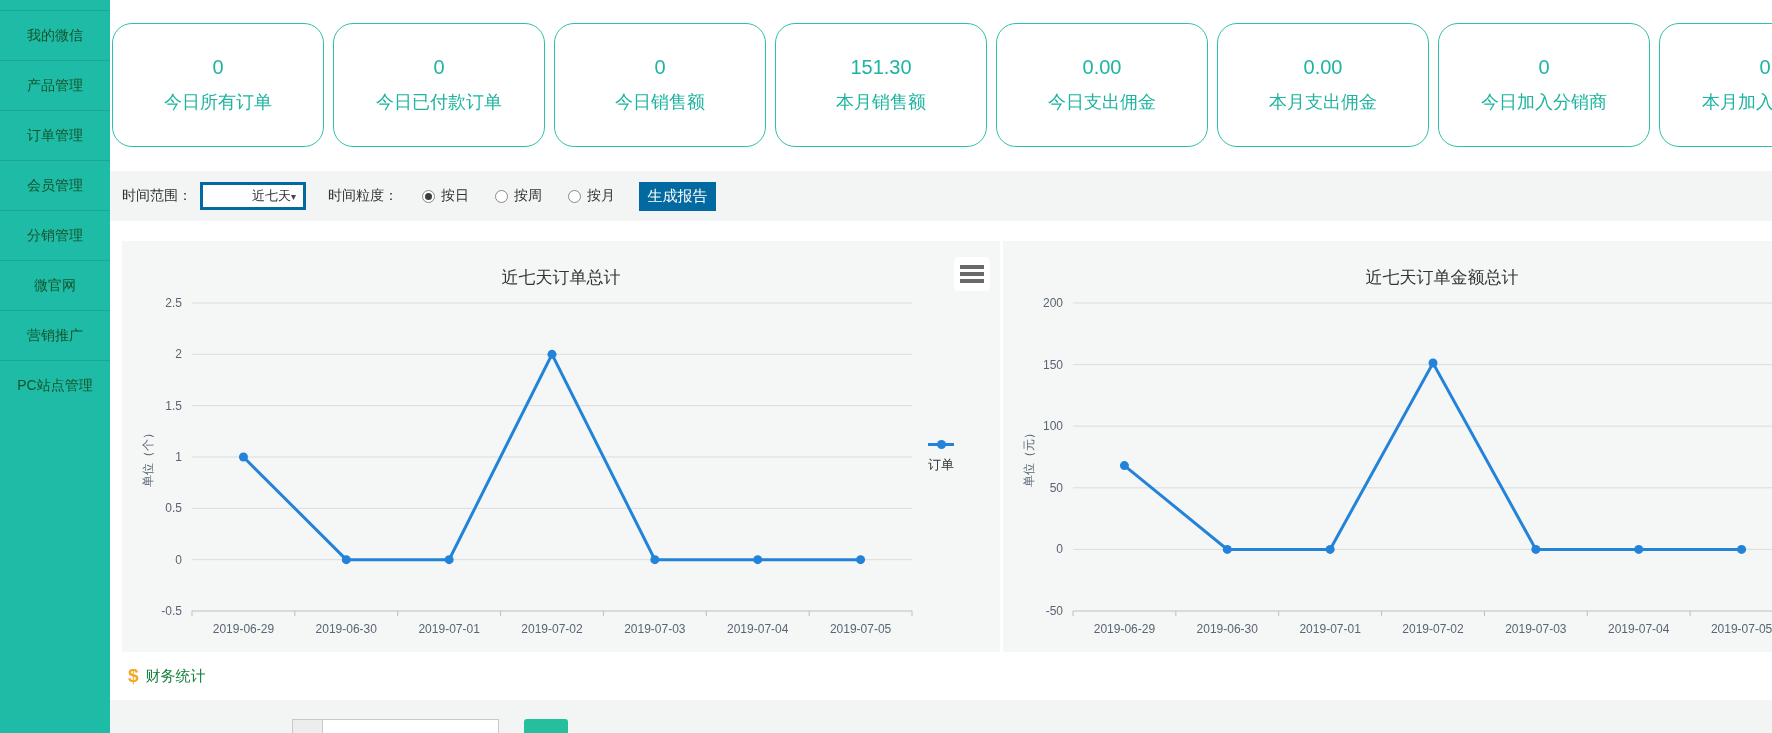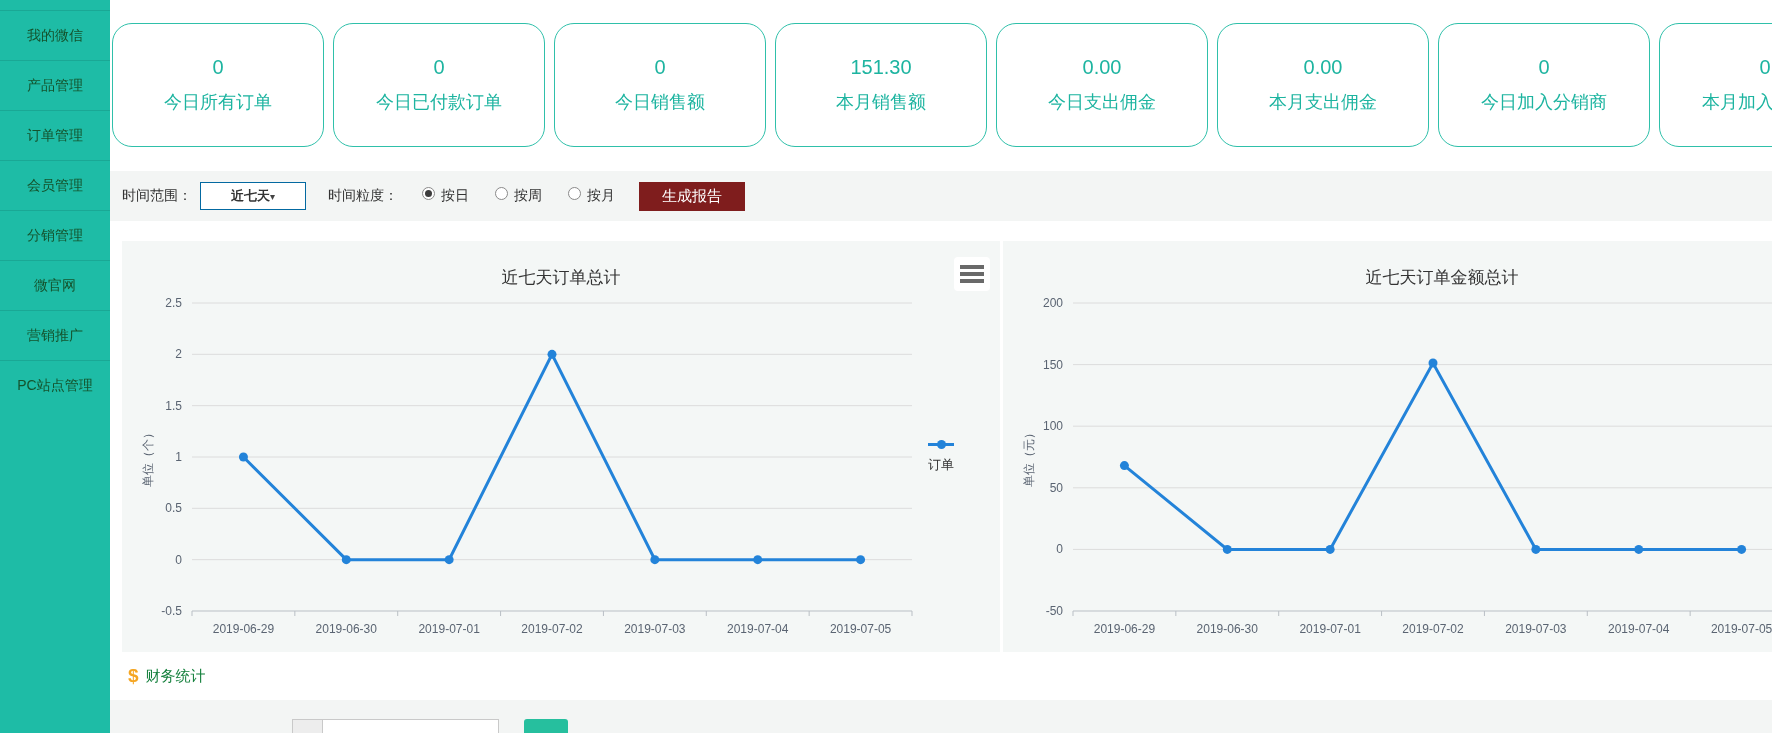--- a/index.html
+++ b/index.html
@@ -19,30 +19,30 @@
   
   .stats { padding:23px 0 24px 2px; display:flex; gap:9px; background:#fff; }
   .stat-card { flex:none; width:212px; height:124px; border:1px solid #2fc0aa; border-radius:20px;
     background:#fff; display:flex; flex-direction:column; align-items:center; justify-content:center; gap:11px; }
   .stat-value { color:#1db4a0; font-size:20px; }
   .stat-label { color:#1db4a0; font-size:18px; }
 
   
   .filter-band { height:50px; background:#f3f5f4; display:flex; align-items:center; padding-left:12px; }
   .filter-label { font-size:14px; color:#333; }
-  .select { margin-left:8px; width:106px; height:28px; background:#fff; border:1px solid #0369a1;
-    display:flex; align-items:center; justify-content:center; padding:0 7px; font-size:13px; color:#333; cursor:pointer;font-weight:bold; }
+  .select { margin-left:8px; width:106px; height:28px; background:#fff; border:3px solid #0369a1;
+    display:flex; align-items:center; justify-content:flex-end; padding:0 7px; font-size:13px; color:#333; cursor:pointer; }
   .select .arrow { font-size:10px; color:#444; }
   .gran-label { margin-left:22px; }
   .radio-group { display:flex; align-items:center; margin-left:24px; gap:26px; }
-  .radio-item { display:flex; gap:6px; font-size:14px; color:#333; cursor:pointer; }
+  .radio-item { display:flex; align-items:center; gap:6px; font-size:14px; color:#333; cursor:pointer; }
   .radio-circle { width:13px; height:13px; border:1px solid #8a8a8a; border-radius:50%; background:#fff; position:relative; }
   .radio-item.checked .radio-circle::after { content:""; position:absolute; left:2px; top:2px;
     width:7px; height:7px; border-radius:50%; background:#3c3c3c; }
-  .report-btn { margin-left:24px; width:106px; height:29px; background:#7f1d1d; color:#fff; border:none;
+  .report-btn { margin-left:24px; width:77px; height:29px; background:#0369a1; color:#fff; border:none;
     font-size:15px; cursor:pointer; font-family:Liberation Serif, serif; }
 
   
   .charts-row { padding:20px 0 0 12px; display:flex; gap:3px; background:#fff; overflow:hidden; }
   .chart-panel { position:relative; flex:none; width:878px; height:411px; background:#f4f7f6; }
   .chart-svg { display:block; }
   .t-title { font-size:17px; fill:#333; }
   .t-tick { font-size:12px; fill:#5a6472; }
   .t-axisname { font-size:12px; fill:#5a6472; }
   .toolbox { position:absolute; right:10px; top:16px; width:36px; height:34px; background:#fff;

